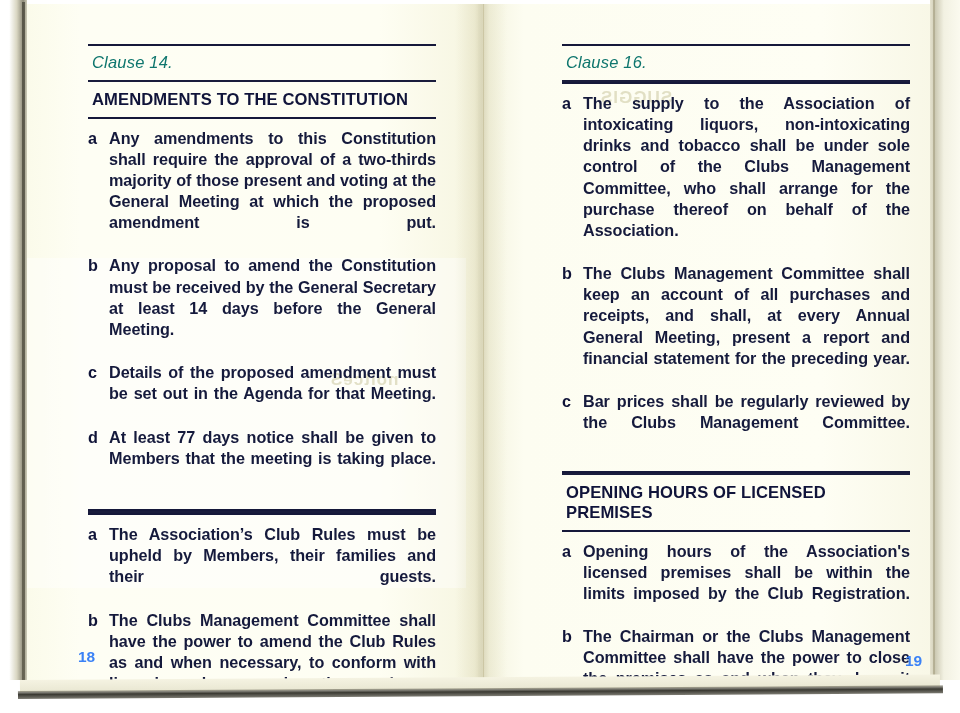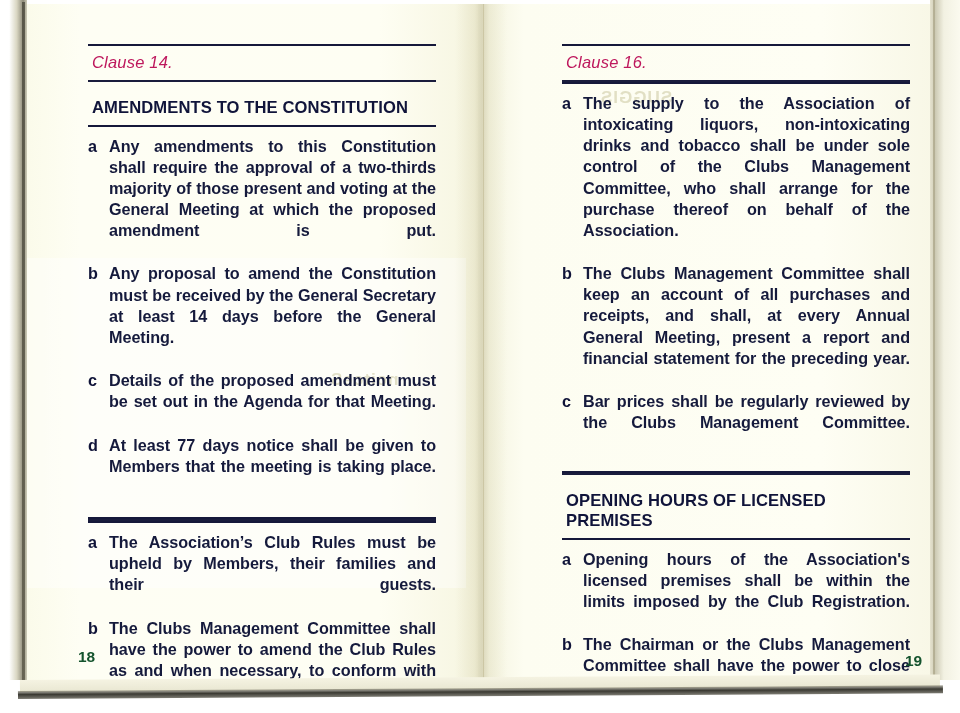--- a/index.html
+++ b/index.html
@@ -130,28 +130,28 @@
     border-top: 2.2px solid #191c3c;
     margin: 0;
   }
 
   .clause-label {
     font-style: italic;
     font-size: 16.5px;
     font-weight: 400;
     letter-spacing: 0.2px;
     padding: 7px 0 8px 4px;
-    color: #be185d;
+    color: #0f766e;
   }
 
   .section-title {
     font-size: 16.6px;
     font-weight: bold;
     letter-spacing: 0.1px;
-    padding: 16px 0 7px 4px;
+    padding: 8px 0 7px 4px;
     color: #10143a;
     line-height: 1.18;
   }
 
   .items {
     list-style: none;
     margin: 0;
     padding: 9px 0 10px 0;
   }
   .item {
@@ -178,21 +178,21 @@
   .item .body::after {
     content: "";
     display: inline-block;
     width: 100%;
   }
 
   .page-number {
     position: absolute;
     font-size: 15.5px;
     font-weight: bold;
-    color: #14532d;
+    color: #3b82f6;
   }
   .page-number-left  { left: 78px;  top: 648px; }
   .page-number-right { left: 905px; top: 652px; }
 
   
   .ghost {
     position: absolute;
     color: rgba(203,198,158,0.55);
     font-weight: bold;
     font-size: 17px;

